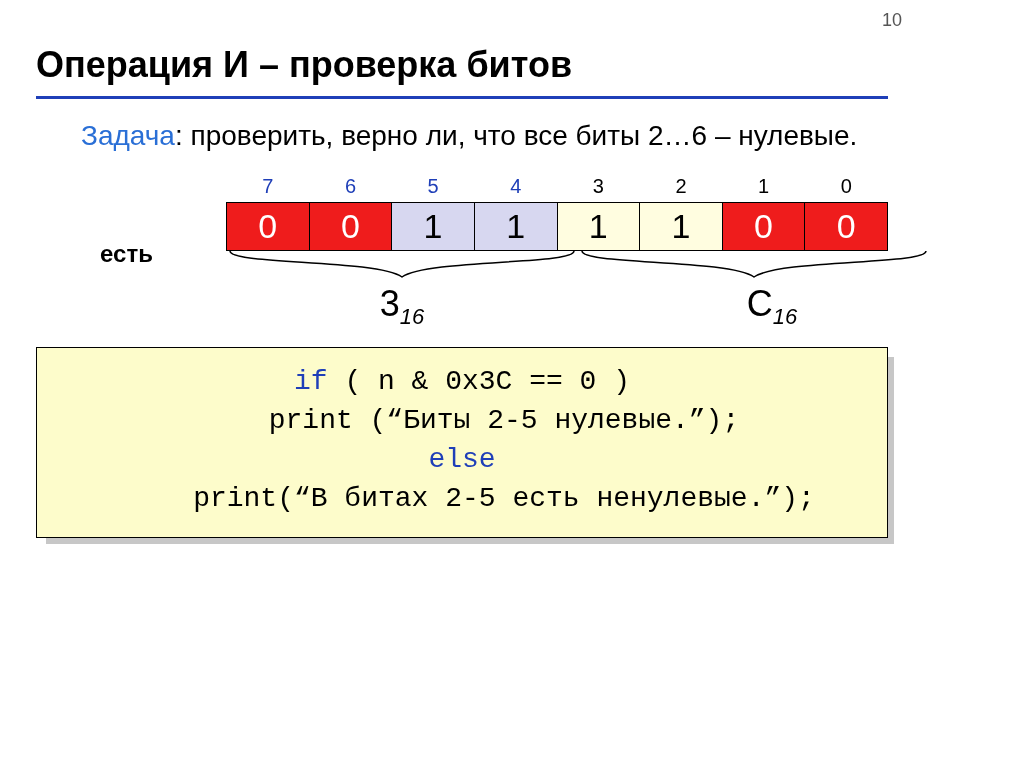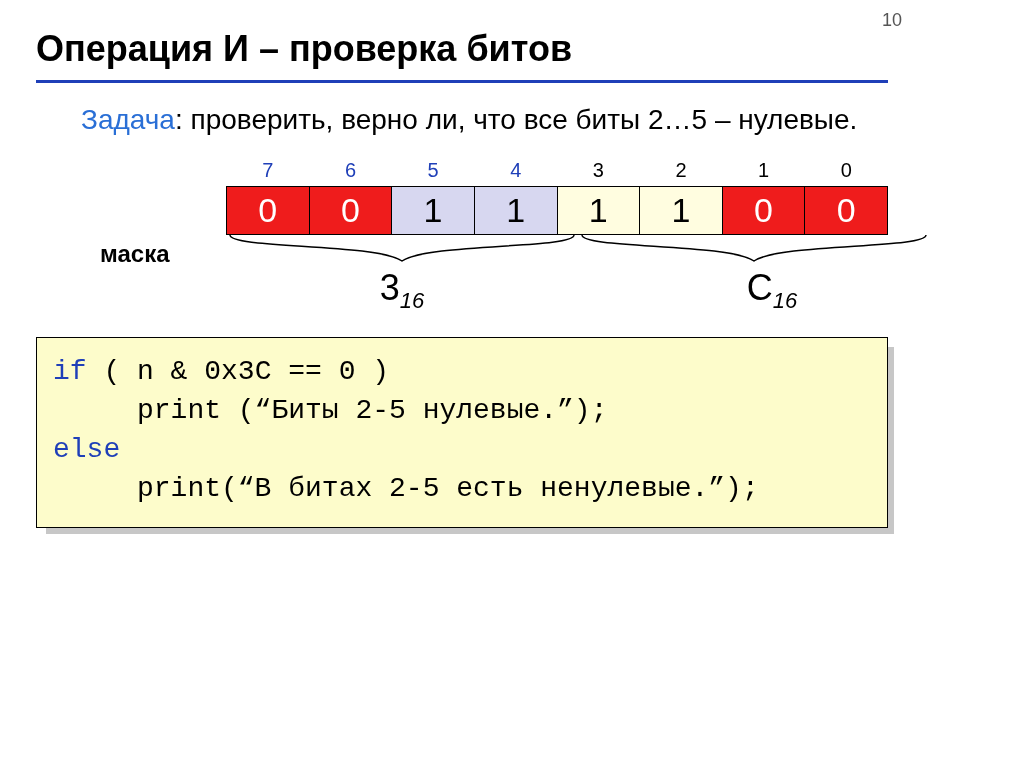--- a/index.html
+++ b/index.html
@@ -21,21 +21,21 @@
   .page-num {
     position: absolute;
     top: 10px;
     right: 22px;
     font-size: 18px;
     color: #555;
   }
   .title {
     font-size: 36px;
     font-weight: bold;
-    margin: 0 0 10px 0;
+    margin: 16px 0 10px 0;
   }
   .rule {
     border: none;
     border-top: 3px solid #1f3fb8;
     margin: 0 0 18px 0;
   }
   .task {
     font-size: 28px;
     line-height: 1.35;
     margin: 0 0 20px 8px;
@@ -113,21 +113,22 @@
   }
   .brace-label sub { font-size: 22px; vertical-align: sub; font-style: italic; }
   .brace.left  { left: 0;    width: 352px; }
   .brace.right { left: 352px; width: 352px; }
   .brace-label.left  { left: 0; }
   .brace-label.right { left: 370px; }
 
   
   .code-wrap {
     position: relative;
-    margin-top: 12px;
+    margin-top: 6px;
+    text-align: center;
   }
   .code-shadow {
     position: absolute;
     top: 10px; left: 10px;
     right: -6px; bottom: -6px;
     background: #c7c7c7;
   }
   .code-box {
     position: relative;
     background: #fdfccb;
@@ -145,24 +146,24 @@
 <body>
 
 <div class="slide">
 
   <div class="page-num">10</div>
 
   <h1 class="title">Операция И – проверка битов</h1>
   <hr class="rule">
 
   <p class="task">
-    <span class="task-label">Задача</span><span>: проверить, верно ли, что все биты 2…5 – нулевые.</span>
+    <span class="task-label">Задача</span><span>: проверить, верно ли, что все биты 2…6 – нулевые.</span>
   </p>
 
-  <div class="mask-label">маска</div>
+  <div class="mask-label">есть</div>
 
   <div class="bit-block">
     <table class="bit-table">
       <tbody>
           <tr class="idx-row">
         <td class="blue">7</td>
         <td class="blue">6</td>
         <td class="blue">5</td>
         <td class="blue">4</td>
         <td>3</td>

